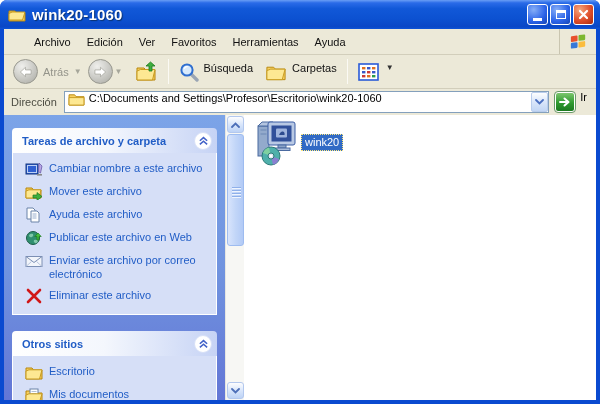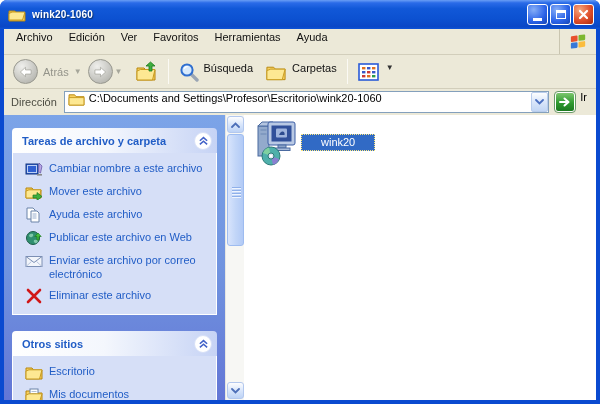--- a/index.html
+++ b/index.html
@@ -4,33 +4,33 @@
 <style>
   * { margin:0; padding:0; box-sizing:border-box; }
   html,body { width:600px; height:404px; font-family:"Liberation Sans",sans-serif; font-size:11px; overflow:hidden; }
   .window { width:600px; height:404px; background:#0a4ad0; padding:0 4px 4px;
             border-radius:7px 7px 0 0; position:relative; }
 
   
   .titlebar { height:29px; margin:0 -4px; padding:0 6px 0 8px; display:flex; align-items:center;
               border-radius:7px 7px 0 0;
               background:linear-gradient(180deg,#6a9ef5 0%,#2a6be8 10%,#1158d8 30%,#0c51d1 65%,#0a47c6 92%,#0d54d8 100%); }
-  .title-text { color:#fff; font-weight:bold; font-size:10px; margin-left:6px; flex:1;
+  .title-text { color:#fff; font-weight:bold; font-size:15px; margin-left:6px; flex:1;
                 text-shadow:1px 1px 1px #0a3270; letter-spacing:.2px; }
   .tbtns { display:flex; gap:2px; }
   .tbtn { width:21px; height:21px; border-radius:3px; border:1px solid #fff;
           display:flex; align-items:center; justify-content:center; cursor:pointer; }
   .b-blue  { background:radial-gradient(circle at 30% 25%,#86aef7,#2b63e8 60%,#1444b4); }
   .b-close { background:radial-gradient(circle at 30% 25%,#f6a77c,#e04f2c 55%,#a8290b); }
   .g-min { width:9px; height:3px; background:#fff; align-self:flex-end; margin:0 0 3px 0; }
   .g-max { width:10px; height:9px; border:1px solid #fff; border-top:3px solid #fff; background:transparent; }
 
   
   .menubar { height:26px; background:#ece9d8; border-bottom:1px solid #d2cebb;
-             display:flex; align-items:flex-start; padding-left:4px; position:relative; }
+             display:flex; align-items:center; padding-left:22px; position:relative; }
   .menu-item { padding:2px 8px; color:#111; cursor:default; }
   .winlogo { position:absolute; right:0; top:0; bottom:0; width:37px; border-left:1px solid #c9c5b0;
              display:flex; align-items:center; justify-content:center; background:#ece9d8; }
 
   
   .toolbar { height:34px; background:#ece9d8; border-bottom:1px solid #d2cebb;
              display:flex; align-items:center; padding-left:9px; }
   .navbtn { display:flex; align-items:center; cursor:default; }
   .circle { width:25px; height:25px; border-radius:50%;
             background:radial-gradient(circle at 35% 28%,#efefec,#c9c9c4 55%,#a9a9a2);
@@ -81,21 +81,21 @@
             border:1px solid #b3c8ee; display:flex; align-items:center; justify-content:center; }
   .sb-up { top:1px; } .sb-down { bottom:1px; }
   .sb-thumb { position:absolute; left:1px; top:19px; width:17px; height:112px; border-radius:3px; cursor:grab;
               background:linear-gradient(90deg,#d8e4fc,#c2d6f8 50%,#b2caf6);
               border:1px solid #9ebcf0; }
   .grip { position:absolute; left:4px; top:52px; width:9px; }
   .grip div { height:1px; background:#8fb0ea; margin-bottom:2px; box-shadow:0 1px 0 #eef4fe; }
 
   .content { flex:1; background:#fff; position:relative; }
   .file-tile { position:absolute; left:10px; top:3px; display:flex; align-items:center; cursor:pointer; }
-  .file-label { margin-left:1px; background:#316ac5; color:#fff; padding:1px 19px 2px;
+  .file-label { margin-left:1px; background:#316ac5; color:#fff; padding:1px 3px 2px;
                 border:1px dotted #ffe97f; }
 </style>
 </head>
 <body>
 
 <div class="window">
 
   <div class="titlebar">
     <svg width="18" height="16" viewBox="0 0 18 16">
       <path d="M1 4 h6 l1.5 2 H17 v8 H1 Z" fill="#f7d061" stroke="#b8860b" stroke-width="1"></path>

